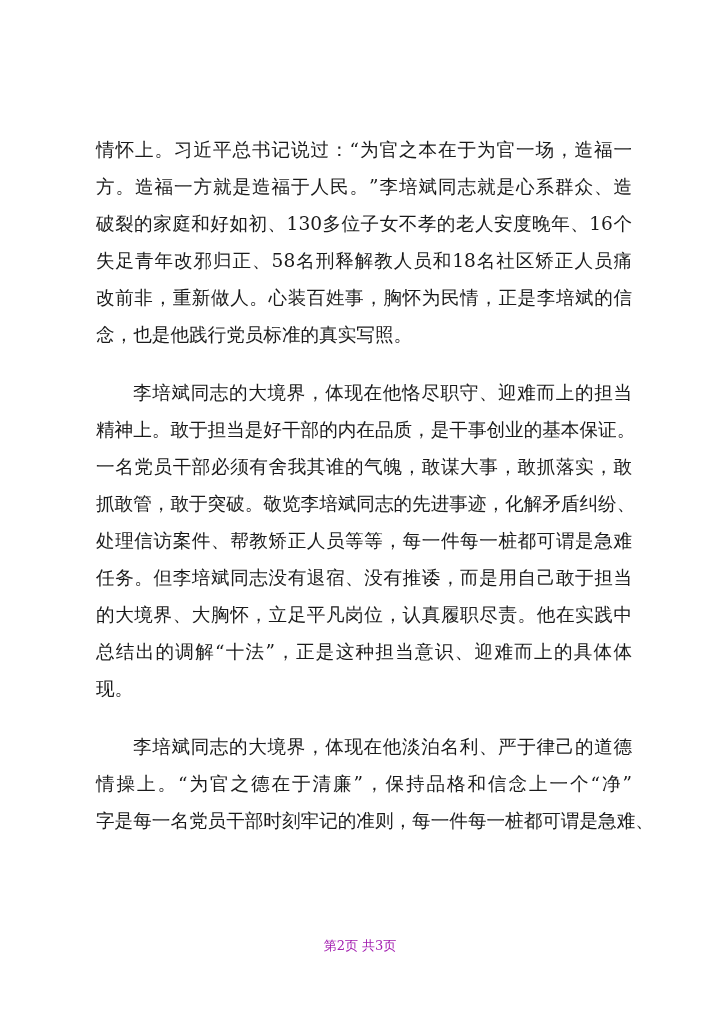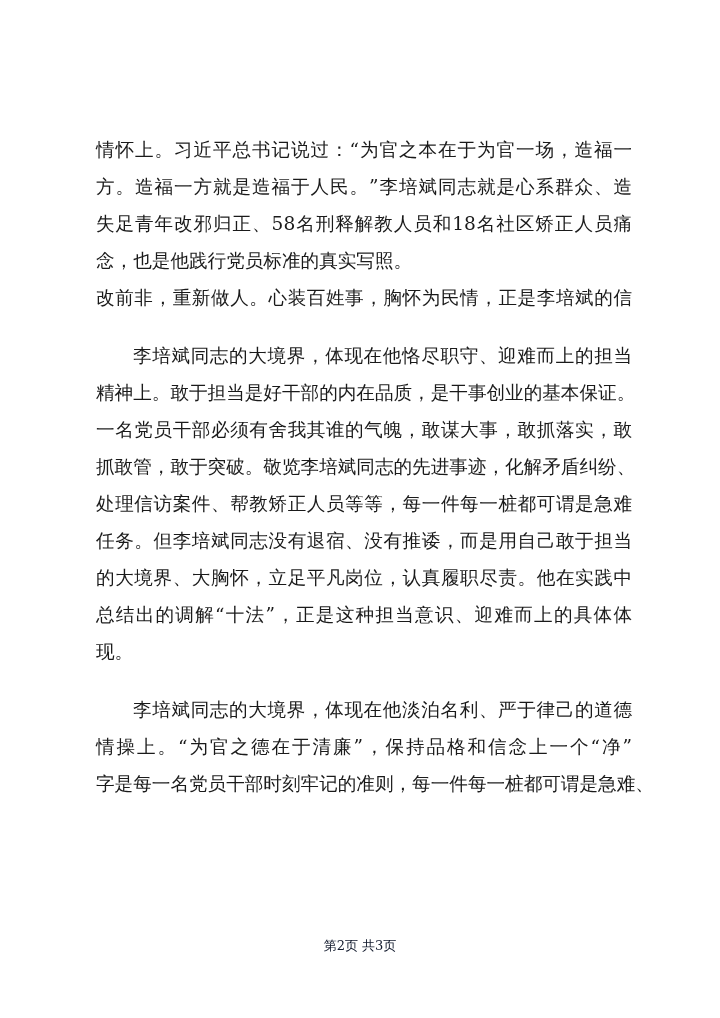--- a/index.html
+++ b/index.html
@@ -26,32 +26,33 @@
     letter-spacing: 0px;
   }
   .line.last { text-align-last: left; }
   .line.indent { padding-left: 37px; margin-top: 21px; }
   .footer {
     position: absolute;
     left: 0; width: 720px;
     top: 937px;
     text-align: center;
     font-size: 13px;
-    color: #0f172a;
+    color: #a21caf;
   }
 </style>
 </head>
 <body>
 
 <div class="page">
   <div class="line">情怀上。习近平总书记说过：“为官之本在于为官一场，造福一</div>
   <div class="line">方。造福一方就是造福于人民。”李培斌同志就是心系群众、造</div>
+  <div class="line">破裂的家庭和好如初、130多位子女不孝的老人安度晚年、16个</div>
   <div class="line">失足青年改邪归正、58名刑释解教人员和18名社区矫正人员痛</div>
+  <div class="line">改前非，重新做人。心装百姓事，胸怀为民情，正是李培斌的信</div>
   <div class="line last">念，也是他践行党员标准的真实写照。</div>
-  <div class="line">改前非，重新做人。心装百姓事，胸怀为民情，正是李培斌的信</div>
   <div class="line indent">李培斌同志的大境界，体现在他恪尽职守、迎难而上的担当</div>
   <div class="line">精神上。敢于担当是好干部的内在品质，是干事创业的基本保证。</div>
   <div class="line">一名党员干部必须有舍我其谁的气魄，敢谋大事，敢抓落实，敢</div>
   <div class="line">抓敢管，敢于突破。敬览李培斌同志的先进事迹，化解矛盾纠纷、</div>
   <div class="line">处理信访案件、帮教矫正人员等等，每一件每一桩都可谓是急难</div>
   <div class="line">任务。但李培斌同志没有退宿、没有推诿，而是用自己敢于担当</div>
   <div class="line">的大境界、大胸怀，立足平凡岗位，认真履职尽责。他在实践中</div>
   <div class="line">总结出的调解“十法”，正是这种担当意识、迎难而上的具体体</div>
   <div class="line last">现。</div>
   <div class="line indent">李培斌同志的大境界，体现在他淡泊名利、严于律己的道德</div>

